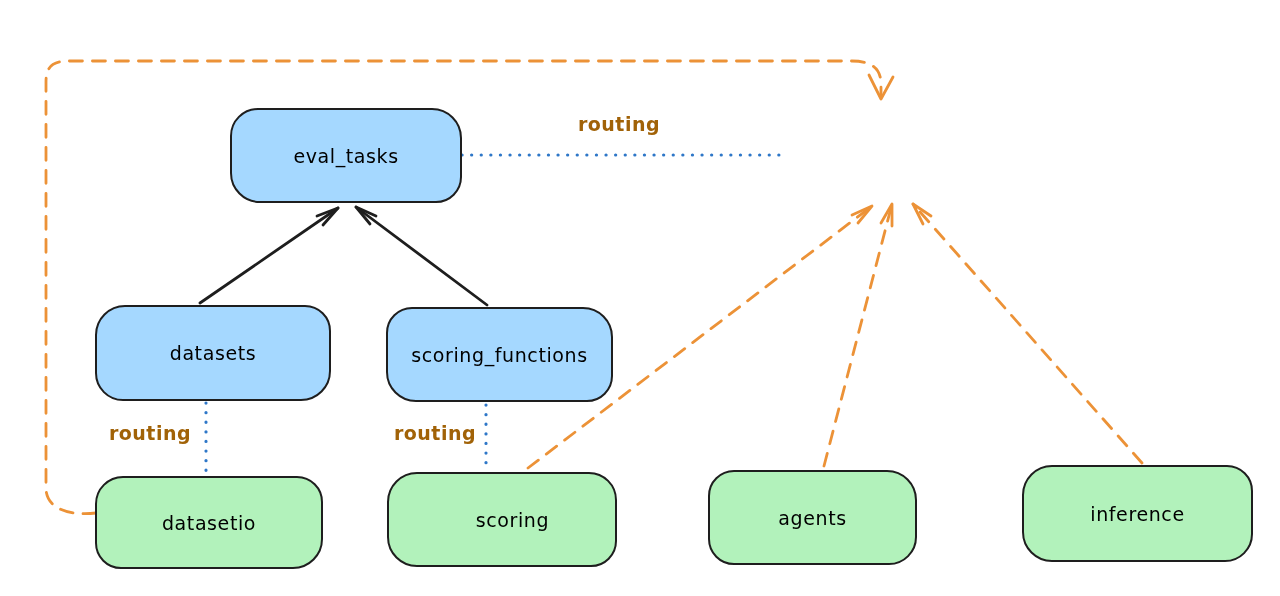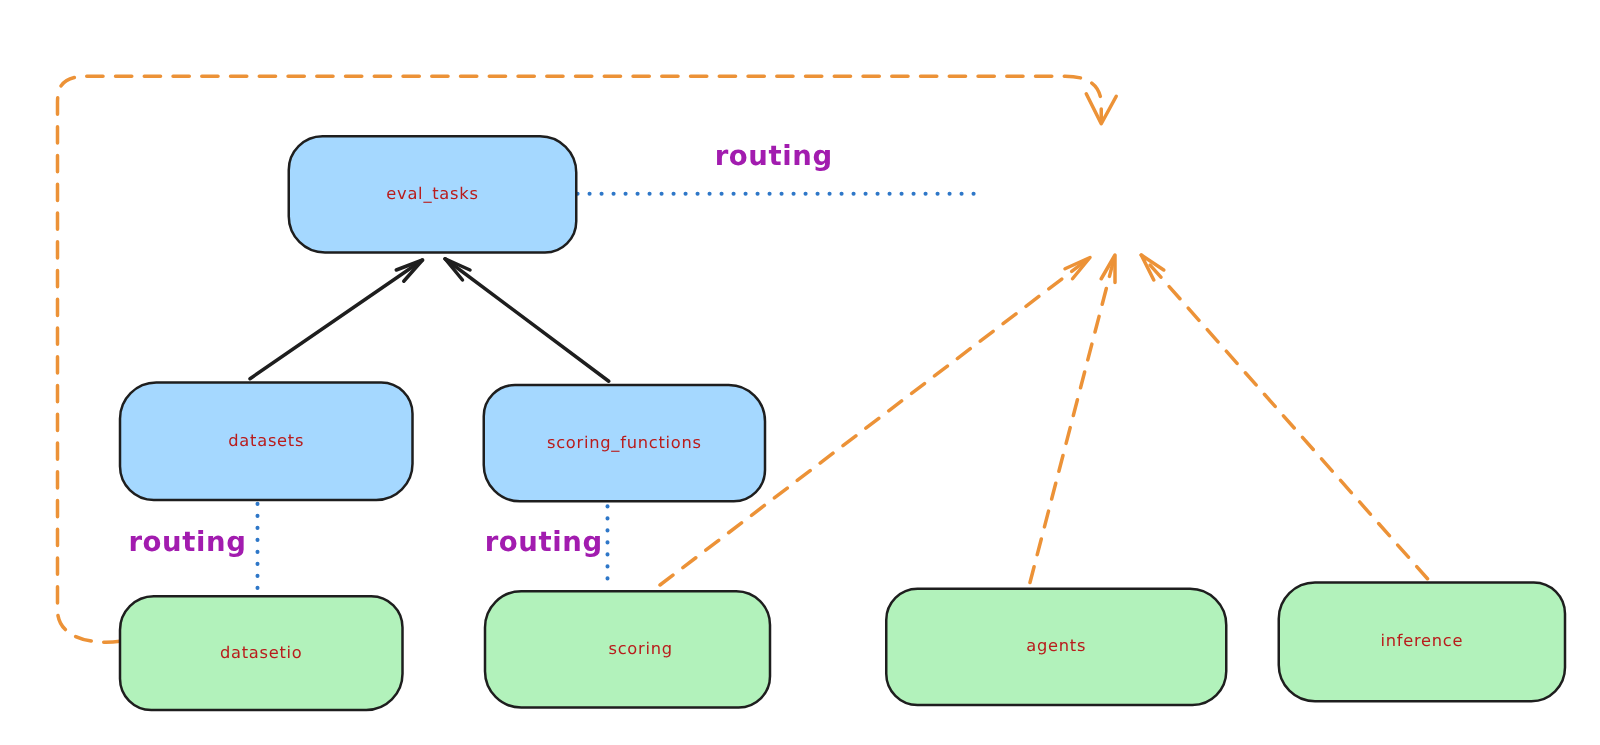--- a/index.html
+++ b/index.html
@@ -10,28 +10,28 @@
     overflow:hidden;
     font-family:"DejaVu Sans", sans-serif;
   }
   #edges{position:absolute;left:0;top:0;width:1280px;height:596px;}
   .node{
     position:absolute;
     box-sizing:border-box;
     border:2.6px solid #1e1e1e;
     border-radius:28px 30px 26px 30px;
     display:flex;align-items:center;justify-content:center;
-    font-size:13px;letter-spacing:0.6px;color:#b91c1c;
+    font-size:19px;letter-spacing:0.6px;color:#000000;
   }
   .node.blue{background:#a5d8ff;}
   .node.green{background:#b2f2bb;}
   .edge-label{
     position:absolute;
-    color:#a21caf;
-    font-size:22px;font-weight:600;letter-spacing:0.5px;
+    color:#a16207;
+    font-size:19px;font-weight:600;letter-spacing:0.5px;
     text-align:center;
   }
 </style>
 </head>
 <body>
 
 <div id="canvas">
 
   <svg id="edges" viewBox="0 0 1280 596" xmlns="http://www.w3.org/2000/svg">
     <g fill="none" stroke-linecap="round" stroke-linejoin="round">
@@ -91,21 +91,21 @@
   </div>
 
   <div class="node green" style="left:95px;top:476px;width:228px;height:93px;border-radius:28px 26px 30px 26px;">
     <span>datasetio</span>
   </div>
 
   <div class="node green" style="left:387px;top:472px;width:230px;height:95px;border-radius:30px 28px 26px 30px;padding-left:21px;">
     <span>scoring</span>
   </div>
 
-  <div class="node green" style="left:708px;top:470px;width:274px;height:95px;border-radius:26px 30px 28px 26px;">
+  <div class="node green" style="left:708px;top:470px;width:209px;height:95px;border-radius:26px 30px 28px 26px;">
     <span>agents</span>
   </div>
 
   <div class="node green" style="left:1022px;top:465px;width:231px;height:97px;border-radius:30px 26px 28px 30px;">
     <span>inference</span>
   </div>
 
   <span class="edge-label" style="left:559px;top:113px;width:120px;">routing</span>
 
   <span class="edge-label" style="left:100px;top:422px;width:100px;">routing</span>

